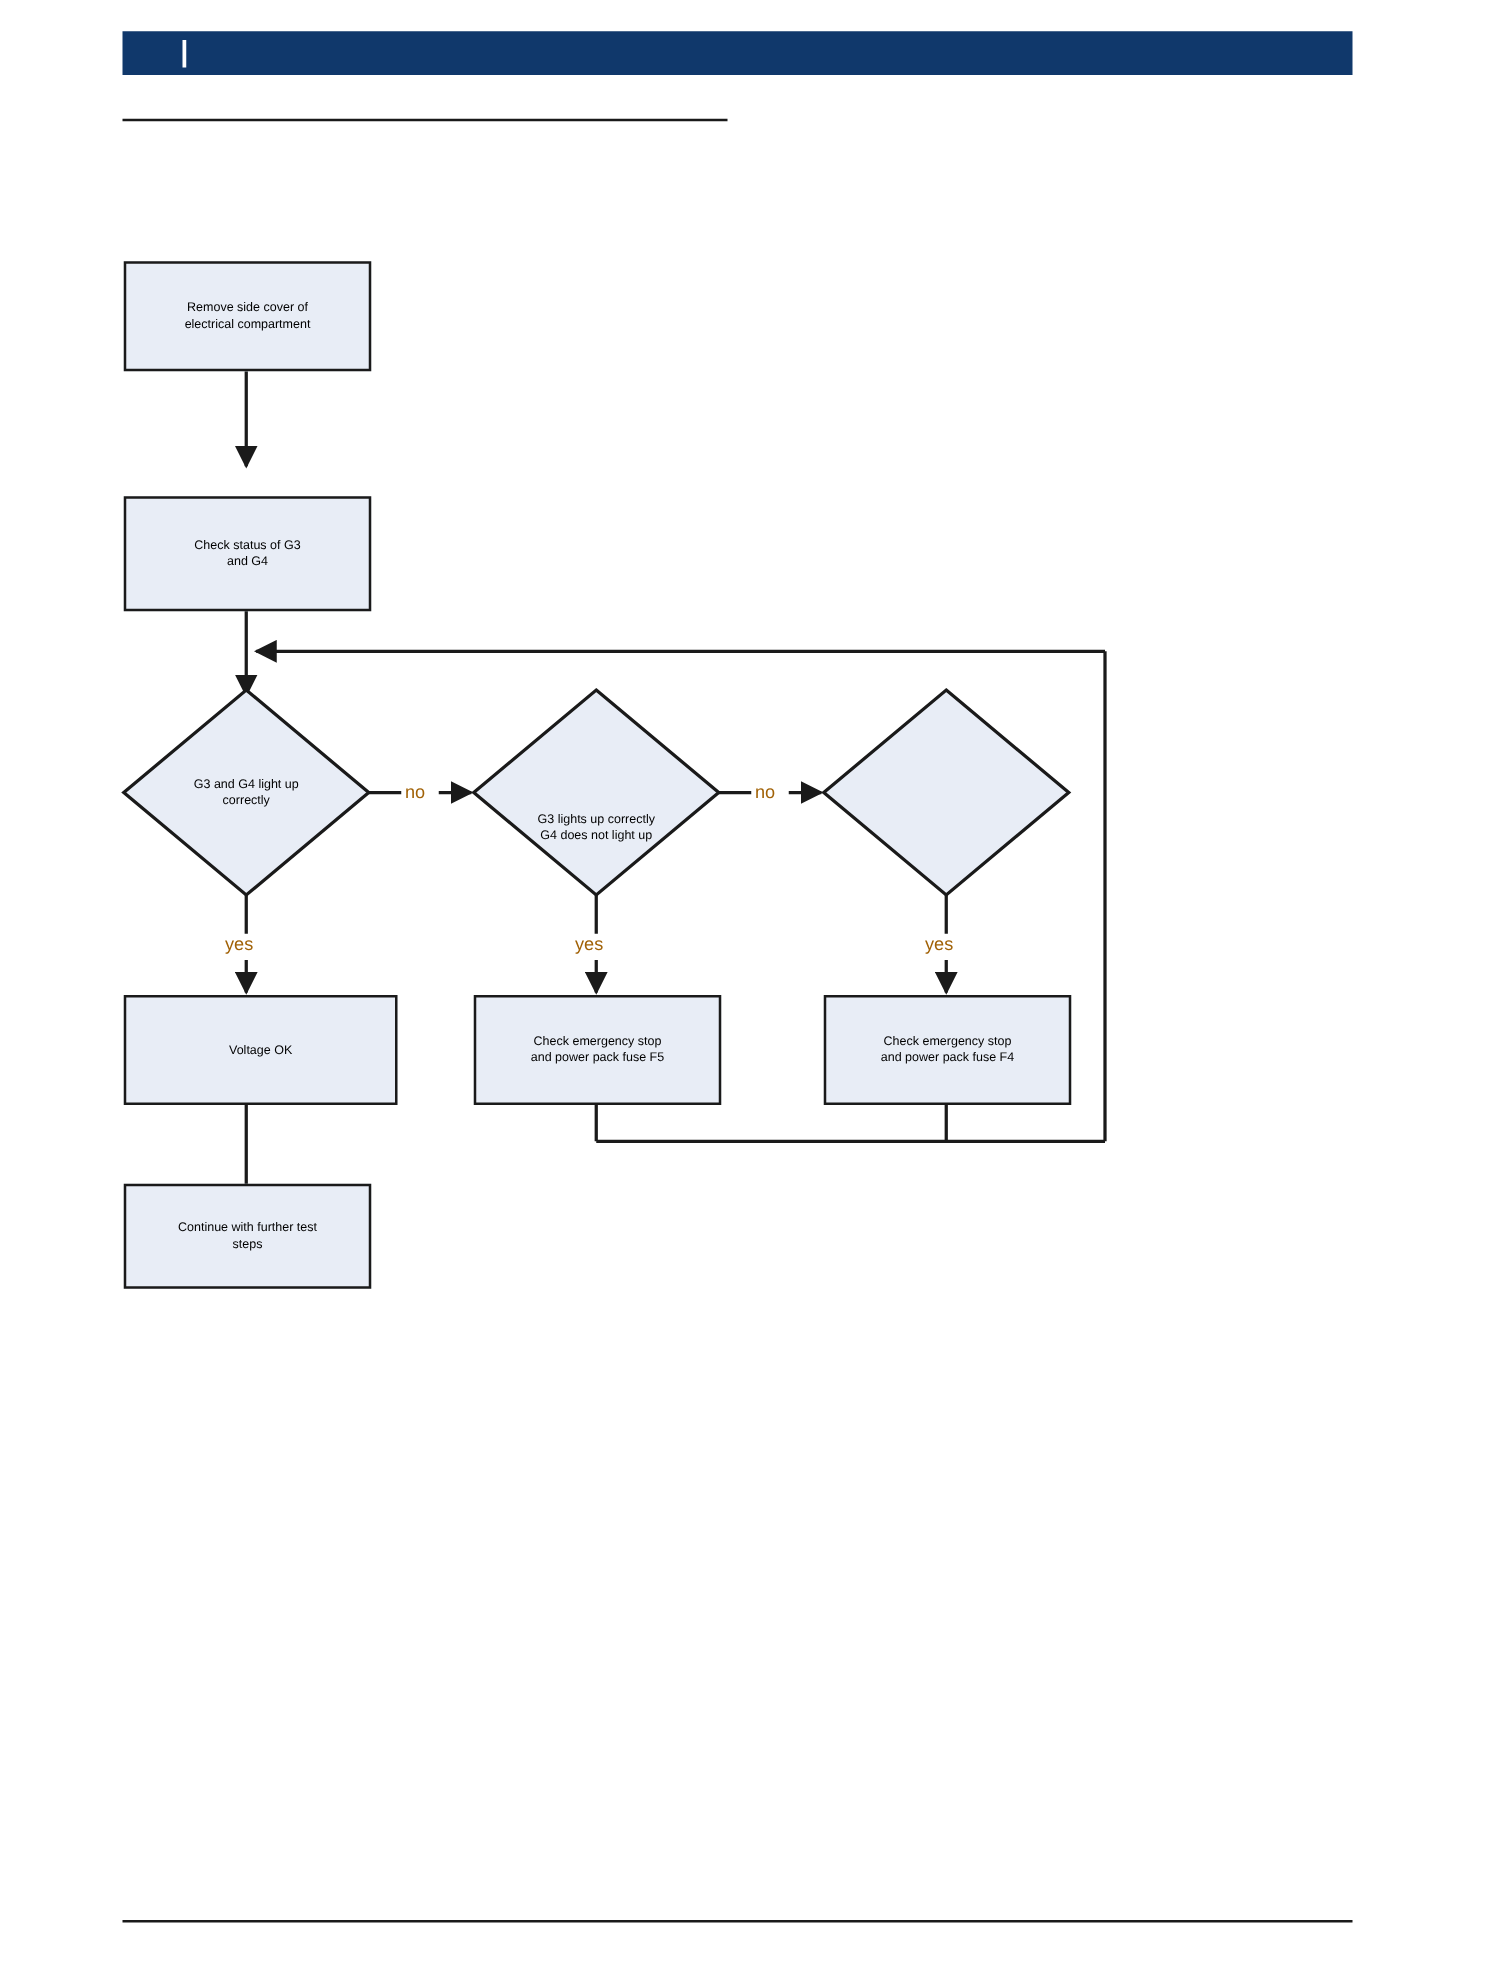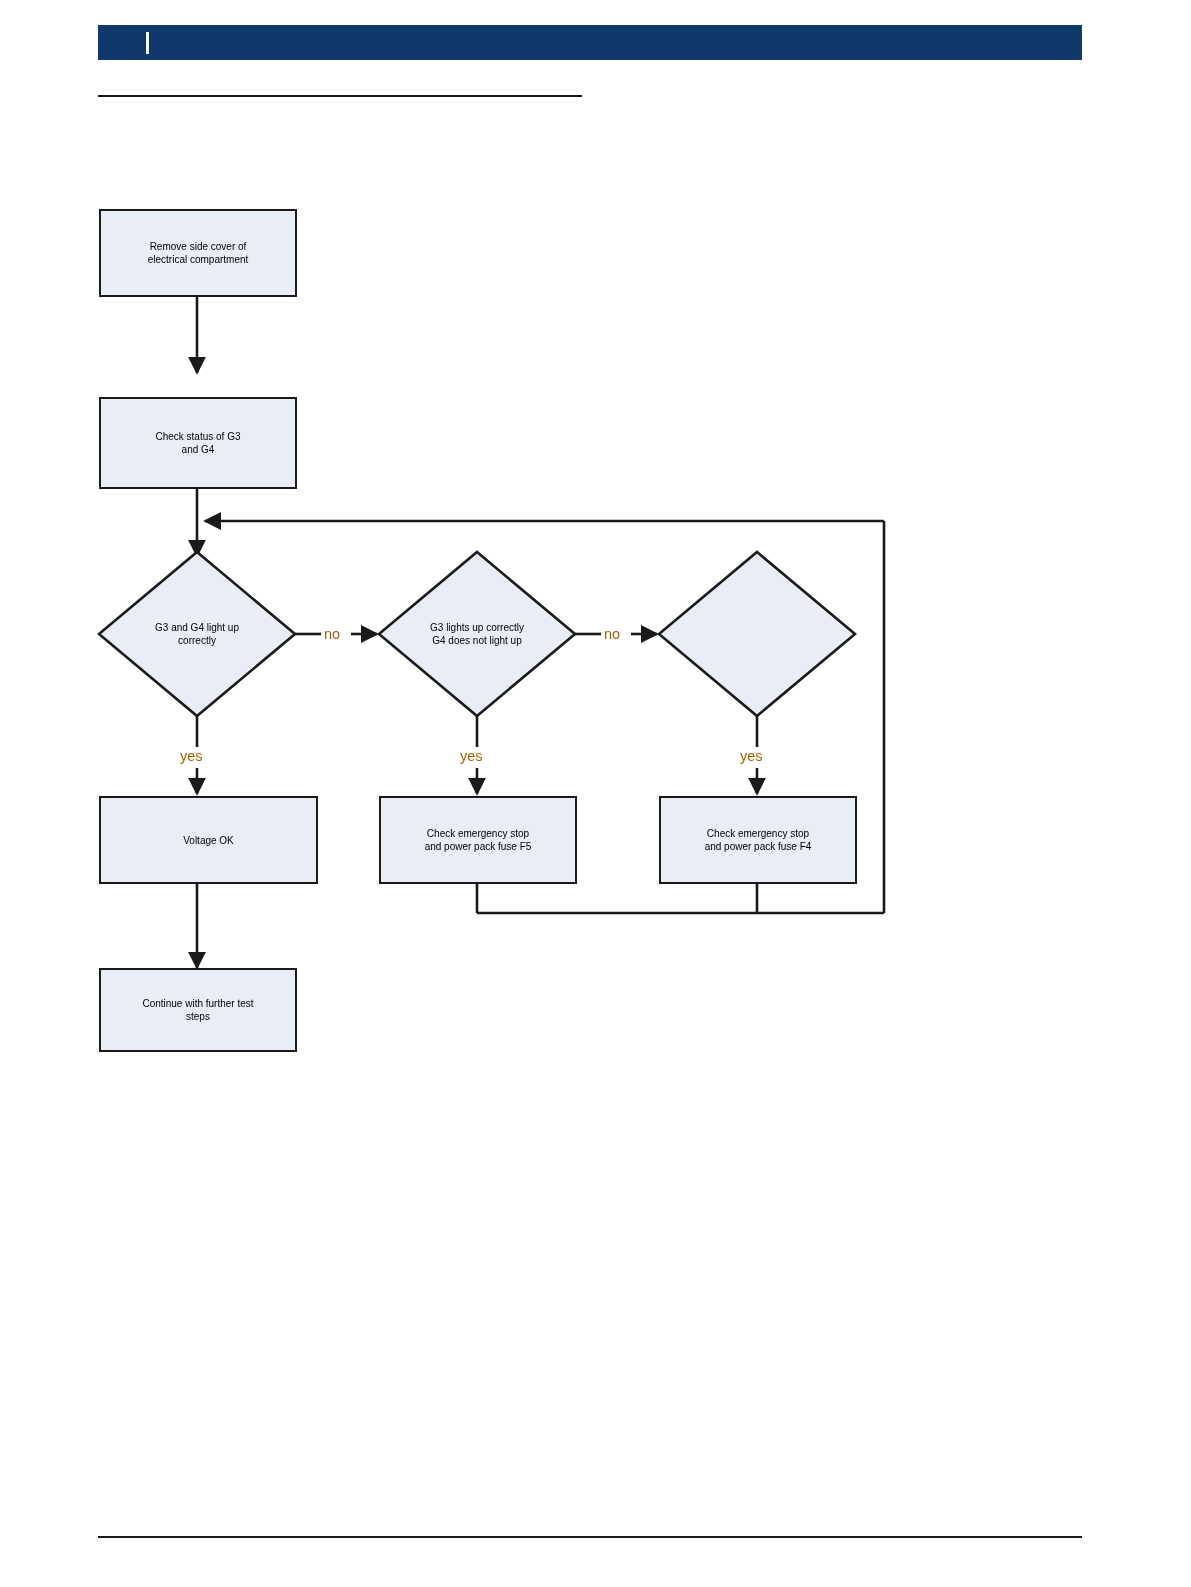--- a/index.html
+++ b/index.html
@@ -175,31 +175,31 @@
   <div class="node process" style="left:379px; top:796px; width:198px; height:88px;">
     <span class="node-label">Check emergency stop
 and power pack fuse F5</span>
   </div>
 
   <div class="node process" style="left:659px; top:796px; width:198px; height:88px;">
     <span class="node-label">Check emergency stop
 and power pack fuse F4</span>
   </div>
 
-  <div class="node process" style="left:99px; top:968px; width:198px; height:84px;">
+  <div class="node process" style="left:99px; top:947px; width:198px; height:84px;">
     <span class="node-label">Continue with further test
 steps</span>
   </div>
 
   <div class="node decision" style="left:105px; top:600px; width:184px; height:68px;">
     <span class="node-label">G3 and G4 light up
 correctly</span>
   </div>
 
-  <div class="node decision" style="left:385px; top:600px; width:184px; height:68px;align-items:center;">
+  <div class="node decision" style="left:385px; top:628px; width:184px; height:68px;align-items:center;">
     <span class="node-label">G3 lights up correctly
 G4 does not light up</span>
   </div>
 
 
   <div class="edge-label" style="left:324px; top:627px;">no</div>
   <div class="edge-label" style="left:604px; top:627px;">no</div>
 
   <div class="edge-label" style="left:180px; top:749px;">yes</div>
   <div class="edge-label" style="left:460px; top:749px;">yes</div>

